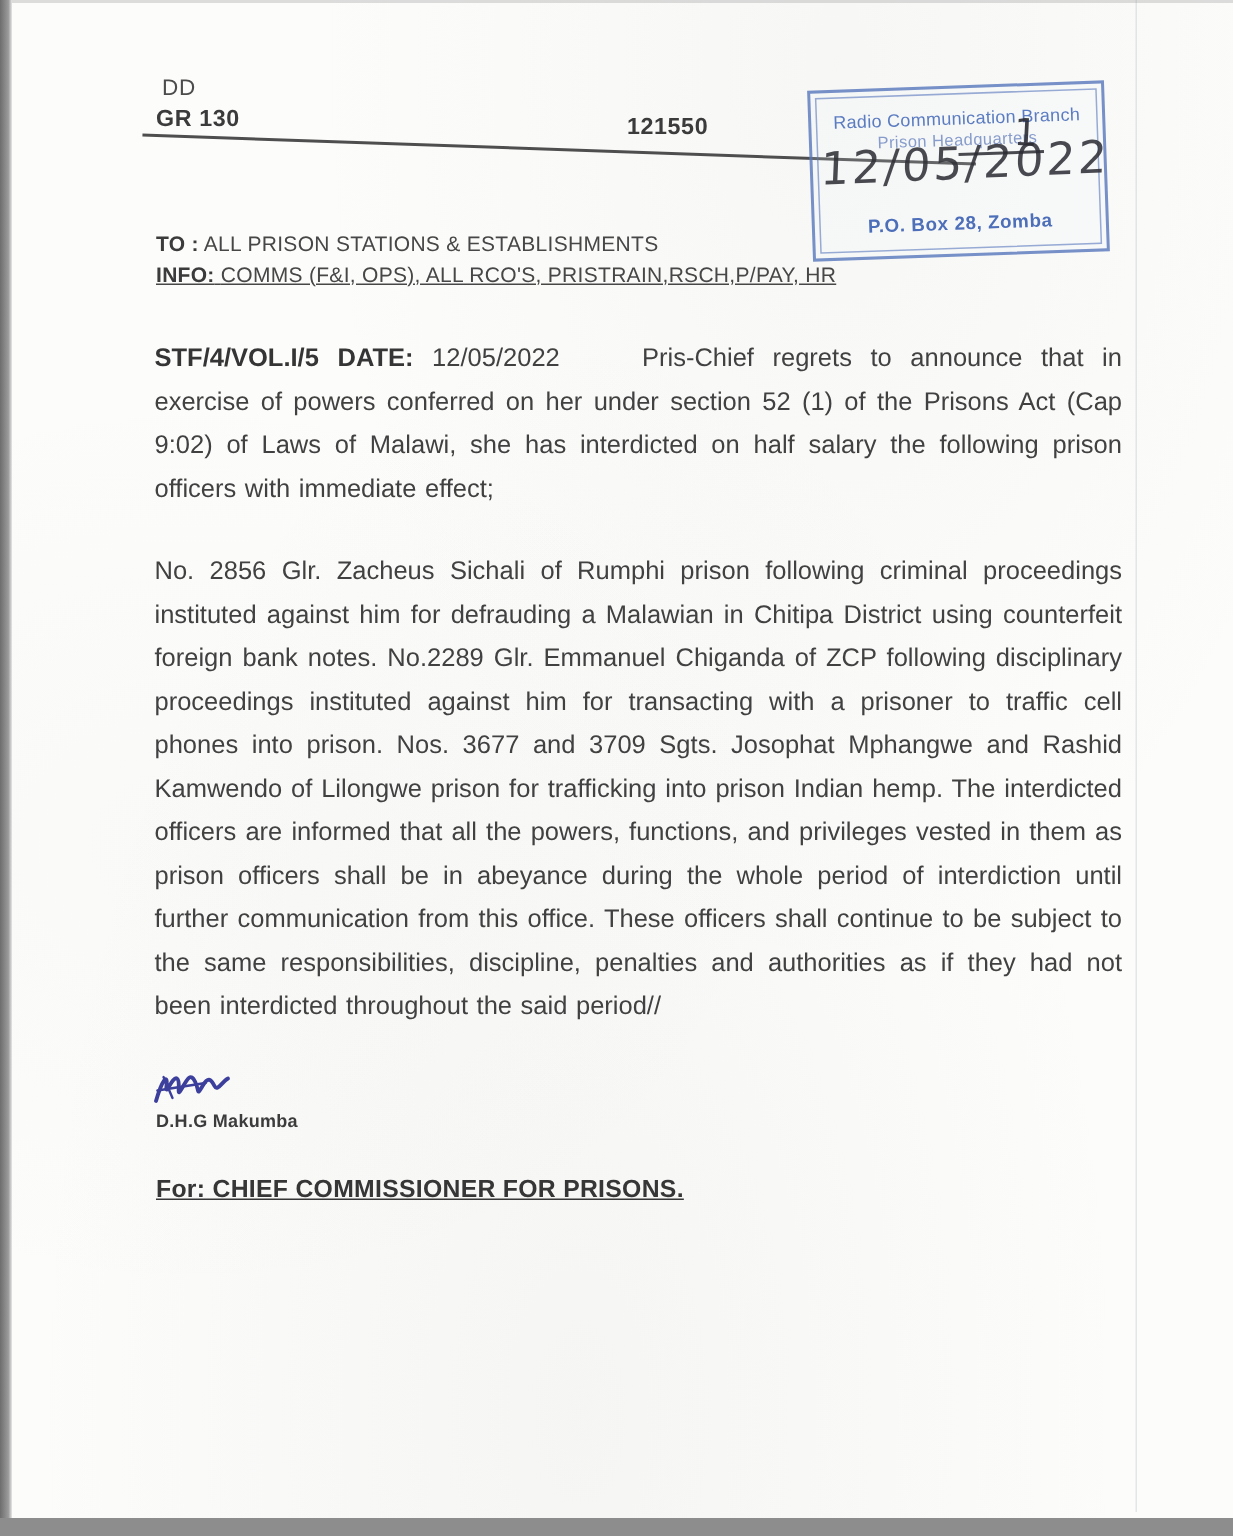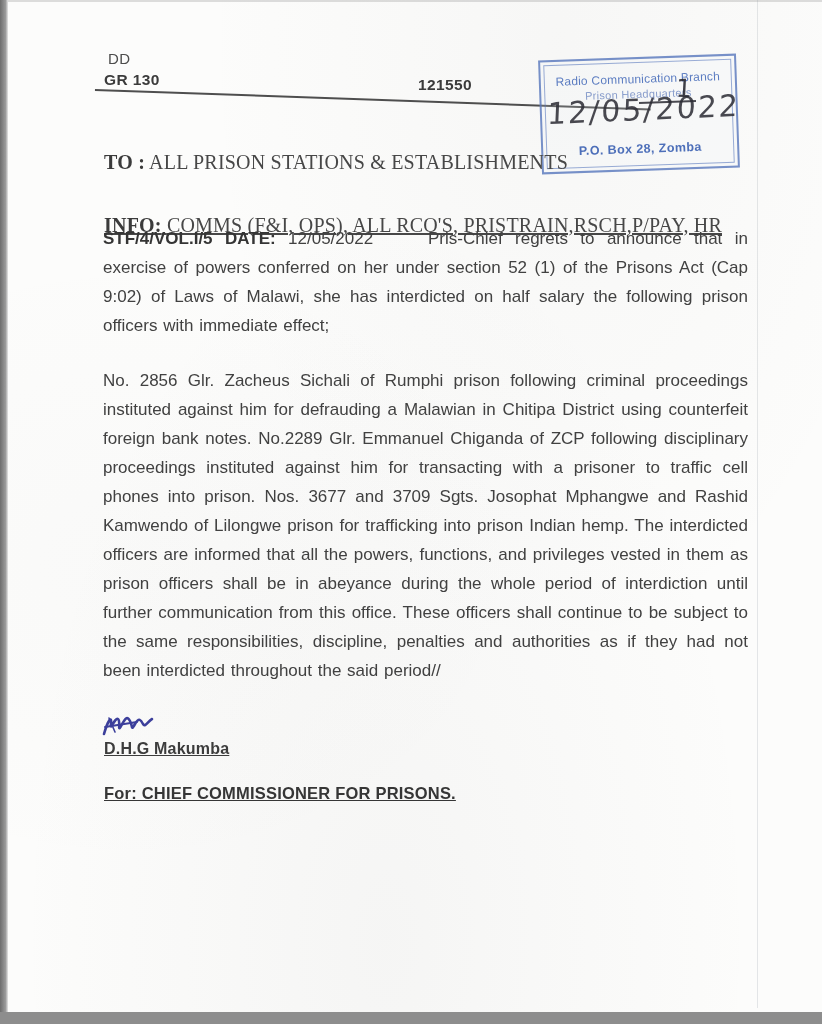--- a/index.html
+++ b/index.html
@@ -36,34 +36,34 @@
   .stamp-l3{position:absolute;left:0;bottom:9px;width:100%;font-size:12.5px;font-weight:bold;
     color:#4d6fb9;letter-spacing:.4px;}
   .hw-date{position:absolute;left:547px;top:92px;font-size:30px;color:rgba(48,48,56,0.88);
     font-family:"DejaVu Sans",sans-serif;letter-spacing:2px;
     transform:rotate(-2.5deg) skewX(-5deg);white-space:nowrap;}
   .hw-one{position:absolute;left:676px;top:74px;font-size:25px;color:rgba(42,42,50,0.9);
     font-family:"DejaVu Sans",sans-serif;transform:rotate(3deg);}
   .hw-one-stroke{position:absolute;left:639px;top:101px;width:57px;height:2px;
     background:rgba(42,42,50,0.85);transform:rotate(-2deg);}
 
-  .routing{position:absolute;left:104px;top:152px;font-size:20px;line-height:20.5px;
-    color:#474747;letter-spacing:.2px;white-space:nowrap;font-family:Liberation Serif, serif;}
+  .routing{position:absolute;left:104px;top:152px;font-size:14px;line-height:20.5px;
+    color:#474747;letter-spacing:.2px;white-space:nowrap;}
   .routing b{color:#3b3b3b;}
-  .routing .u{text-decoration:underline;margin-top:42px;}
+  .routing .u{text-decoration:underline;}
 
   .para{position:absolute;left:103px;width:645px;text-align:justify;
     font-size:17px;line-height:29px;color:#414141;word-spacing:1px;}
   .p1{top:224px;}
   .p2{top:347px;margin-top:19px;}
   .para b{color:#353535;}
   .gap{display:inline-block;width:30px;}
 
   .sig-scribble{position:absolute;left:101px;top:712px;}
-  .sig-name{position:absolute;left:104px;top:740px;font-size:16px;font-weight:bold;color:#3c3c3c;letter-spacing:.2px;text-decoration:underline;}
+  .sig-name{position:absolute;left:104px;top:740px;font-size:12px;font-weight:bold;color:#3c3c3c;letter-spacing:.2px;}
   .sig-title{position:absolute;left:104px;top:762px;font-size:16px;font-weight:bold;color:#3c3c3c;letter-spacing:.2px;}
   .sig-for{position:absolute;left:104px;top:784px;font-size:16.5px;font-weight:bold;color:#363636;
     text-decoration:underline;letter-spacing:.2px;}
 </style>
 </head>
 <body>
 
 <div class="scan">
 
   <div class="edge-top"></div>

